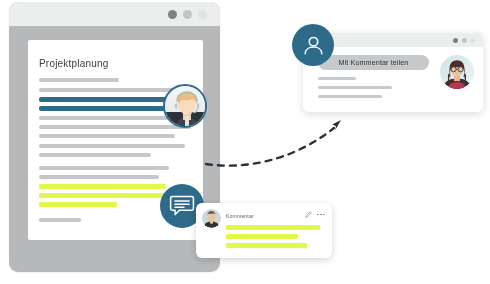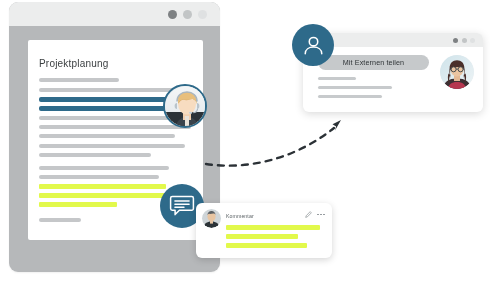--- a/index.html
+++ b/index.html
@@ -206,21 +206,21 @@
 
   <div class="share-window">
     <div class="share-titlebar">
       <div class="dots">
         <span class="dot d1"></span>
         <span class="dot d2"></span>
         <span class="dot d3"></span>
       </div>
     </div>
 
-    <div class="share-pill">Mit Externen teilen</div>
+    <div class="share-pill">Mit Kommentar teilen</div>
 
     <div id="sh-lines">
         <div class="sh-ln" style="top: 44px; width: 38px;"></div>
         <div class="sh-ln" style="top: 53px; width: 74px;"></div>
         <div class="sh-ln" style="top: 62px; width: 64px;"></div>
       </div>
 
     <div class="avatar av-share">
       <svg viewBox="0 0 34 34" width="34" height="34">
         <defs>

